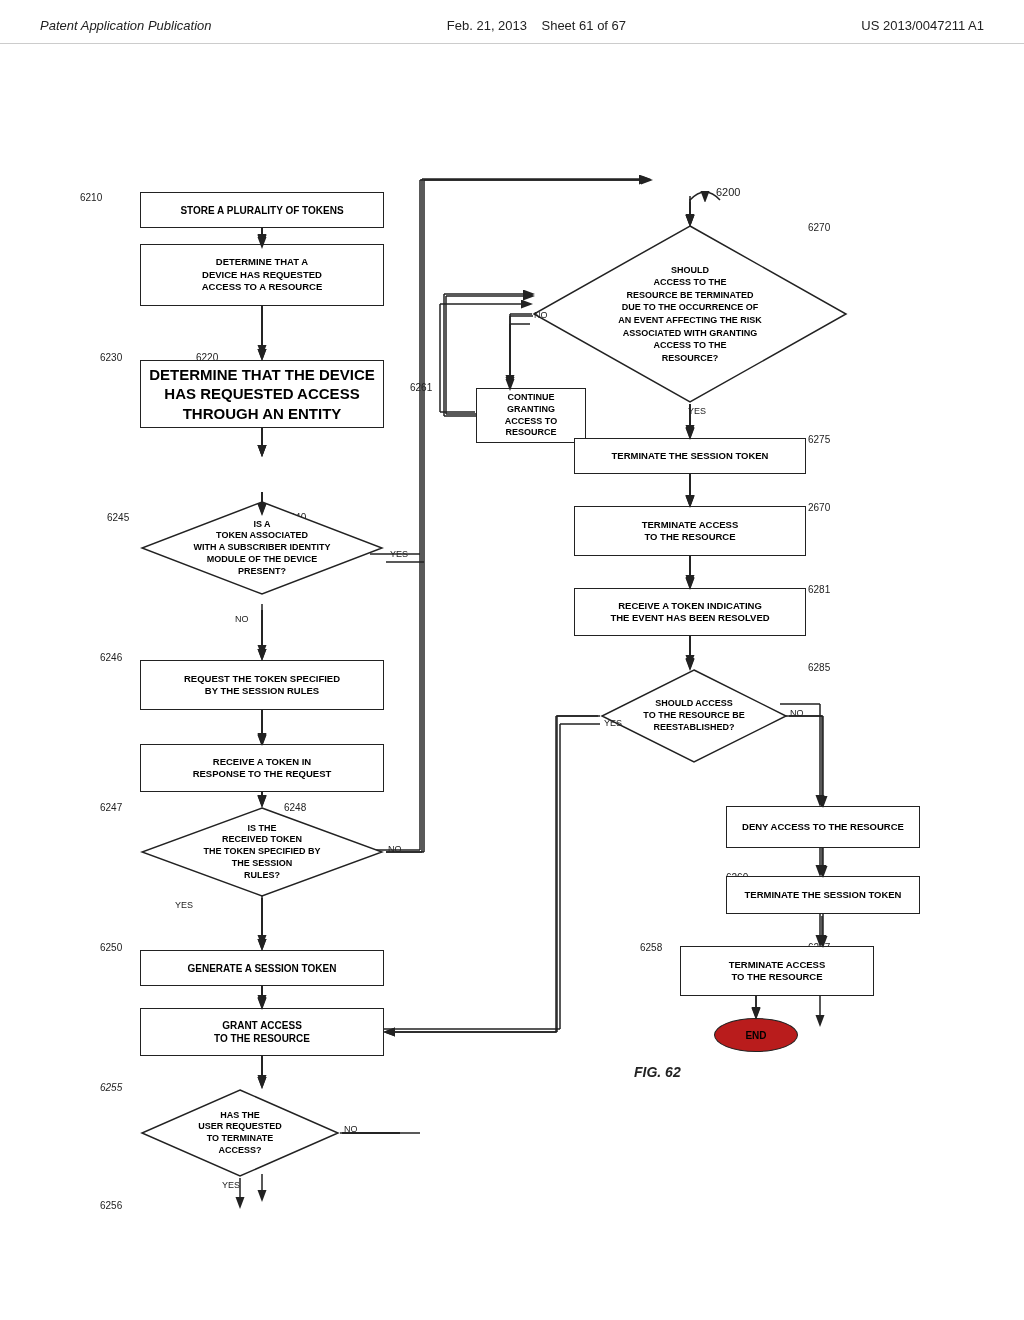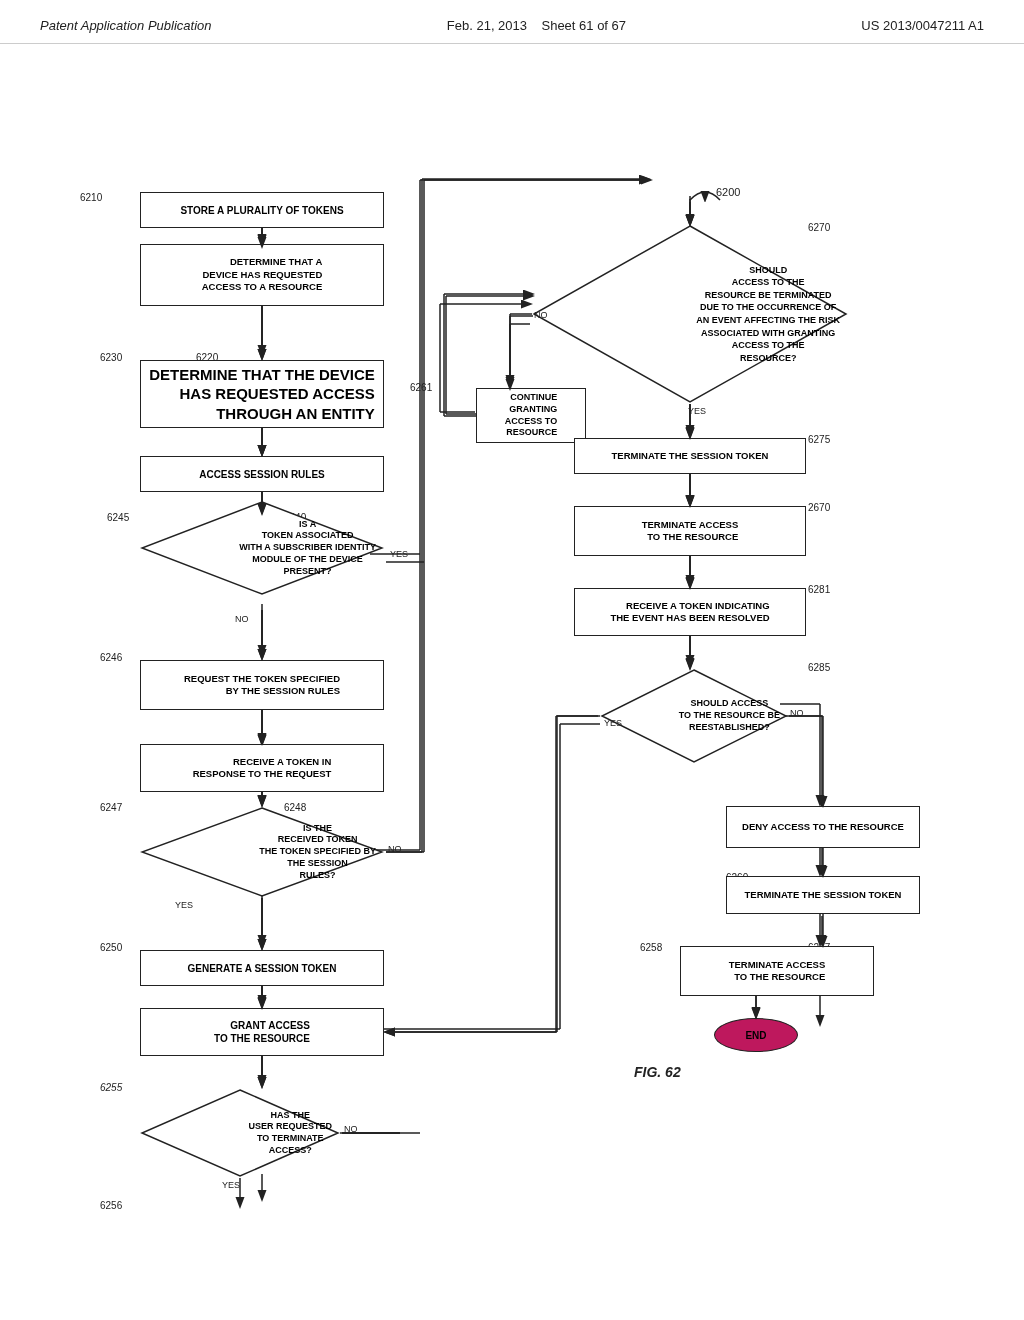--- a/index.html
+++ b/index.html
@@ -30,52 +30,52 @@
     }
 
     
     .fc-box {
       position: absolute;
       border: 1.5px solid #222;
       background: #fff;
       display: flex;
       align-items: center;
       justify-content: center;
-      text-align: right;
+      text-align: center;
       font-size: 10px;
       font-weight: bold;
       font-family: Arial, Helvetica, sans-serif;
       line-height: 1.3;
       padding: 4px;
     }
     .fc-diamond {
       position: absolute;
       display: flex;
       align-items: center;
-      justify-content: flex-end;
+      justify-content: center;
       text-align: center;
       font-size: 9px;
       font-weight: bold;
       font-family: Arial, Helvetica, sans-serif;
       line-height: 1.3;
     }
     .fc-diamond svg {
       position: absolute;
       top: 0; left: 0;
     }
     .fc-diamond .diamond-text {
       position: relative;
       z-index: 2;
       padding: 10px 8px;
     }
     .fc-oval {
       position: absolute;
       border: 1.5px solid #222;
       border-radius: 50%;
-      background: #be185d;
+      background: #b91c1c;
       display: flex;
       align-items: center;
       justify-content: center;
       text-align: center;
       font-size: 10px;
       font-weight: bold;
       font-family: Arial, Helvetica, sans-serif;
     }
     .fc-label {
       position: absolute;
@@ -199,23 +199,20 @@
   </div>
 
   <div class="fc-label" style="left:100px; top:308px;">6230</div>
 
   <div class="fc-label" style="left:196px; top:308px;">6220</div>
 
   <div class="fc-box" style="left:140px; top:316px; width:244px; height:68px; font-size:15px;">
     DETERMINE THAT THE DEVICE<br>HAS REQUESTED ACCESS<br>THROUGH AN ENTITY
   </div>
 
-  <div class="fc-box" style="left:140px; top:412px; width:244px; height:36px; font-size:10px;">
-    ACCESS SESSION RULES
-  </div>
 
   <div class="fc-label" style="left:284px; top:468px;">6240</div>
   <div class="fc-label" style="left:98px; top:468px;padding-left:9px;">6245</div>
   <div class="fc-diamond" style="left:140px; top:456px; width:244px; height:96px;">
     <svg width="244" height="96" viewBox="0 0 244 96">
       <polygon points="122,2 242,48 122,94 2,48" fill="white" stroke="#222" stroke-width="1.5"></polygon>
     </svg>
     <div class="diamond-text" style="font-size:9px; line-height:1.3;">IS A<br>TOKEN ASSOCIATED<br>WITH A SUBSCRIBER IDENTITY<br>MODULE OF THE DEVICE<br>PRESENT?</div>
   </div>
 

